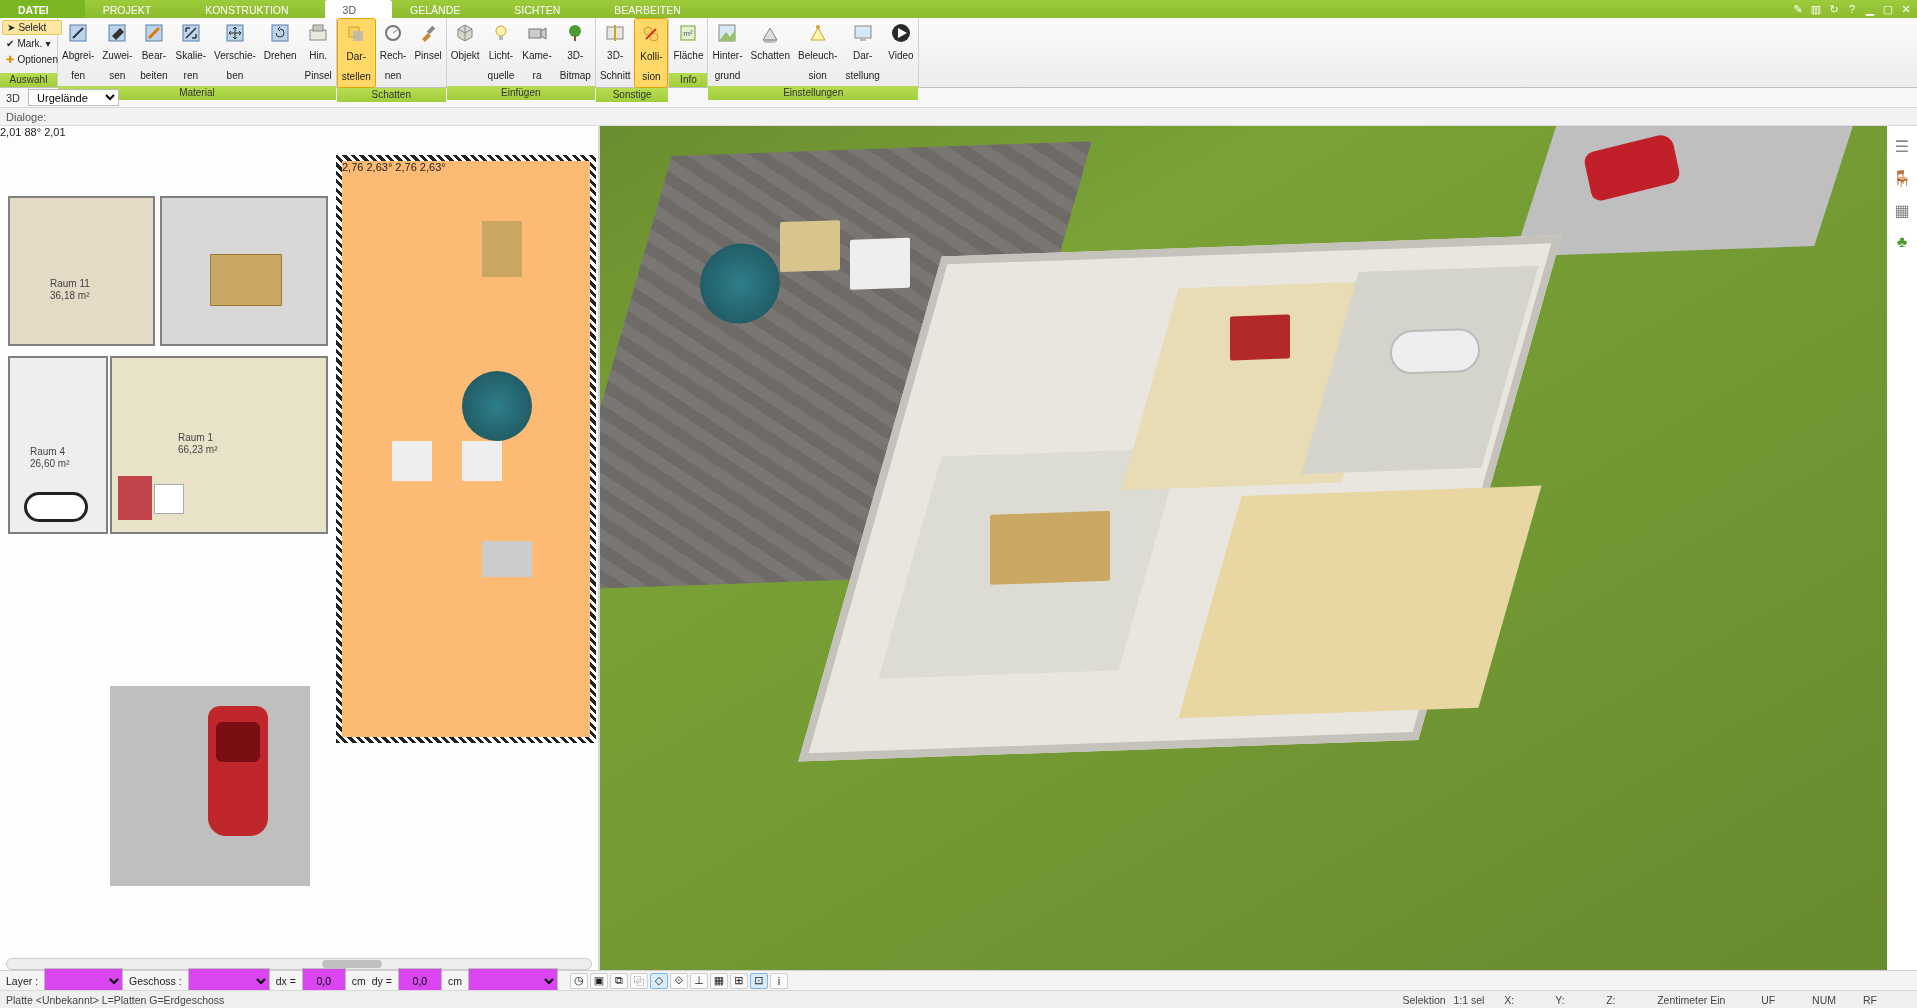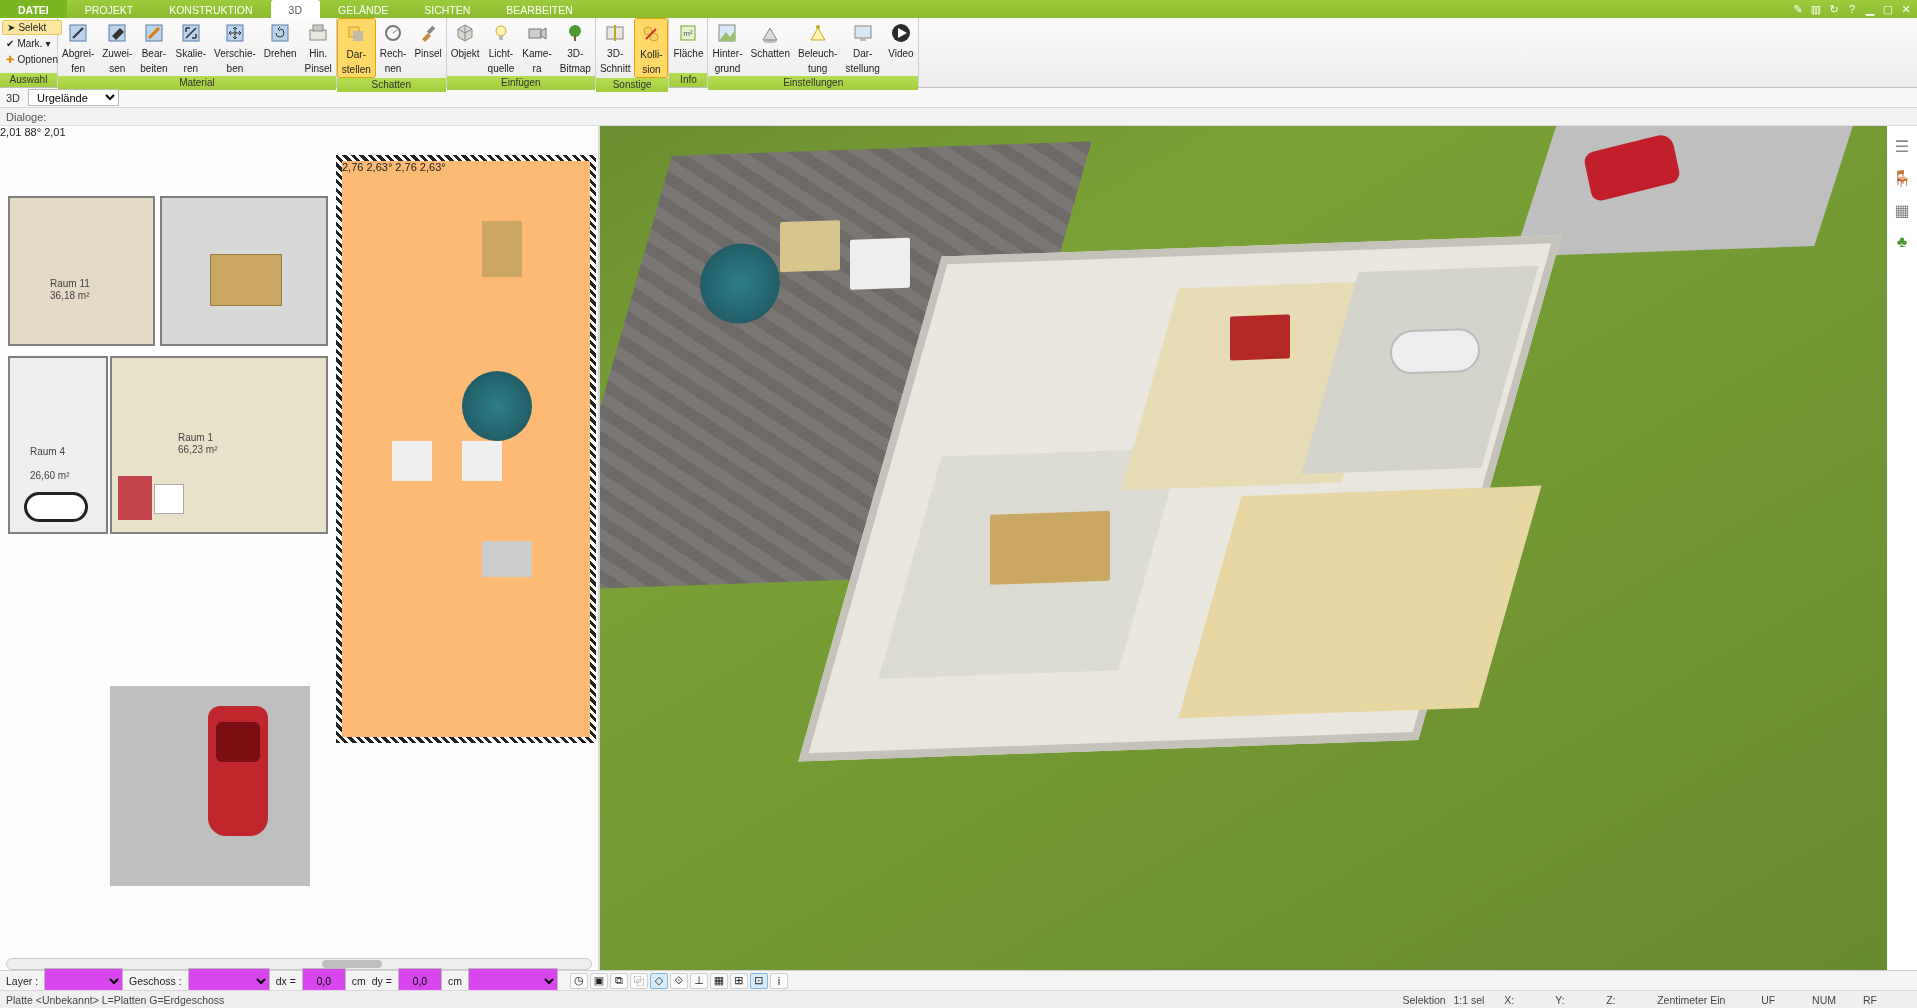--- a/index.html
+++ b/index.html
@@ -1,33 +1,33 @@
 <!DOCTYPE html>
 <html><head>
 <meta charset="utf-8">
 <style>
   * { box-sizing: border-box; margin: 0; padding: 0; }
   html, body { width: 100%; height: 100%; font-family: "Segoe UI", Tahoma, sans-serif; font-size: 11px; color: #222; overflow: hidden; background:#f0f0f0;}
   
   .tabstrip { height: 18px; background: linear-gradient(#9ccb3b,#8cbb2f); display:flex; align-items:stretch; }
-  .tabstrip .tab { padding: 2px 18px 0 18px; color:#fff; font-size:10.5px; cursor:pointer; display:flex; align-items:center;}
+  .tabstrip .tab { padding: 2px 36px 0 18px; color:#fff; font-size:10.5px; cursor:pointer; display:flex; align-items:center;}
   .tabstrip .tab.active { background:#fff; color:#555; border-top-left-radius:3px;border-top-right-radius:3px;}
   .tabstrip .tab.datei { background:#7ab522; font-weight:bold;}
   .tabstrip-spacer{flex:1;}
   .titlebar-icons{display:flex;align-items:center;gap:4px;padding-right:4px;}
   .titlebar-icons span{width:14px;height:14px;display:inline-flex;align-items:center;justify-content:center;color:#fff;font-size:11px;cursor:pointer;}
   
   .ribbon { height: 70px; background: linear-gradient(#fbfbfb,#ececec); display:flex; border-bottom:1px solid #bfbfbf;}
   .ribbon-group { display:flex; flex-direction:column; border-right:1px solid #d0d0d0; }
   .ribbon-group-items{display:flex; flex:1;}
   .ribbon-group-label{height:14px;background:linear-gradient(#b6dd52,#a2cd3c);text-align:center;font-size:10px;color:#333;line-height:14px;}
   .ribbon-btn{display:flex;flex-direction:column;align-items:center;justify-content:flex-start;padding:3px 4px 0 4px;min-width:34px;cursor:pointer;}
   .ribbon-btn.active{background:#ffd867;border:1px solid #e6a400;border-radius:3px;}
   .ribbon-btn .ico{width:24px;height:24px;display:flex;align-items:center;justify-content:center;text-align:center;}
-  .ribbon-btn .lbl{font-size:10px;text-align:center;line-height:15px;margin-top:1px;white-space:pre-line;}
+  .ribbon-btn .lbl{font-size:10px;text-align:center;line-height:20px;margin-top:1px;white-space:pre-line;}
   
   .auswahl-panel{display:flex;flex-direction:column;gap:1px;padding:2px;}
   .auswahl-panel .mini{height:15px;display:flex;align-items:center;font-size:10px;padding:0 4px;background:#fbe7a2;border:1px solid #e6c75a;border-radius:2px;cursor:pointer;gap:3px;}
   .auswahl-panel .mini.plain{background:transparent;border:none;}
   
   .secbar{height:20px;background:#f7f7f7;border-bottom:1px solid #d6d6d6;display:flex;align-items:center;padding:0 6px;gap:8px;}
   .secbar select,.secbar .sel{height:17px;font-size:11px;border:1px solid #bbb;background:#fff;padding:0 14px 0 4px;appearance:auto;}
   .secbar .lab{font-size:11px;color:#333;}
   
   .dlgbar{height:18px;background:#f2f2f2;border-bottom:1px solid #ddd;display:flex;align-items:center;padding:0 6px;font-size:11px;color:#555;}
@@ -334,21 +334,21 @@
         <span class="lbl">Schatten</span>
       </div>
       <div class="ribbon-btn">
         <span class="ico">
             <svg width="22" height="22">
               <path d="M4 18h14l-7-12z" fill="#fff4b0" stroke="#caa429"></path>
               <circle cx="11" cy="5" r="2" fill="#caa429"></circle>
             </svg>
           </span>
         <span class="lbl">Beleuch-
-tung</span>
+sion</span>
       </div>
       <div class="ribbon-btn">
         <span class="ico">
             <svg width="22" height="22">
               <rect x="3" y="4" width="16" height="12" fill="#d8e8f4" stroke="#888"></rect>
               <rect x="8" y="16" width="6" height="3" fill="#bbb"></rect>
             </svg>
           </span>
         <span class="lbl">Dar-
 stellung</span>
@@ -388,21 +388,21 @@
         <span class="rl" style="left:40px;top:80px">Raum 11</span>
         <span class="rl" style="left:40px;top:92px">36,18 m²</span>
       </div>
       <div class="room" style="left:160px;top:70px;width:168px;height:150px;background:#d8d8d8">
         <span class="rl" style="left:56px;top:86px">45,42 m²</span>
 
         <div style="position:absolute;left:48px;top:56px;width:72px;height:52px;background:#caa863;border:1px solid #9b7a3c"></div>
       </div>
       <div class="room" style="left:8px;top:230px;width:100px;height:178px;background:#eee">
         <span class="rl" style="left:20px;top:88px">Raum 4</span>
-        <span class="rl" style="left:20px;top:112px">26,60 m²</span>
+        <span class="rl" style="left:20px;top:100px">26,60 m²</span>
         <div style="position:absolute;left:14px;bottom:10px;width:64px;height:30px;border:3px solid #222;border-radius:16px;background:#fff"></div>
       </div>
       <div class="room" style="left:110px;top:230px;width:218px;height:178px;background:#e8e2c8">
         <span class="rl" style="left:66px;top:74px">Raum 1</span>
         <span class="rl" style="left:66px;top:86px">66,23 m²</span>
         <div style="position:absolute;left:6px;bottom:12px;width:34px;height:44px;background:#c0444a"></div>
         <div style="position:absolute;left:42px;bottom:18px;width:30px;height:30px;background:#fff;border:1px solid #aaa"></div>
       </div>
       
       <span class="rl" style="left:64px;top:64px;transform:rotate(-90deg)">2,01</span>

